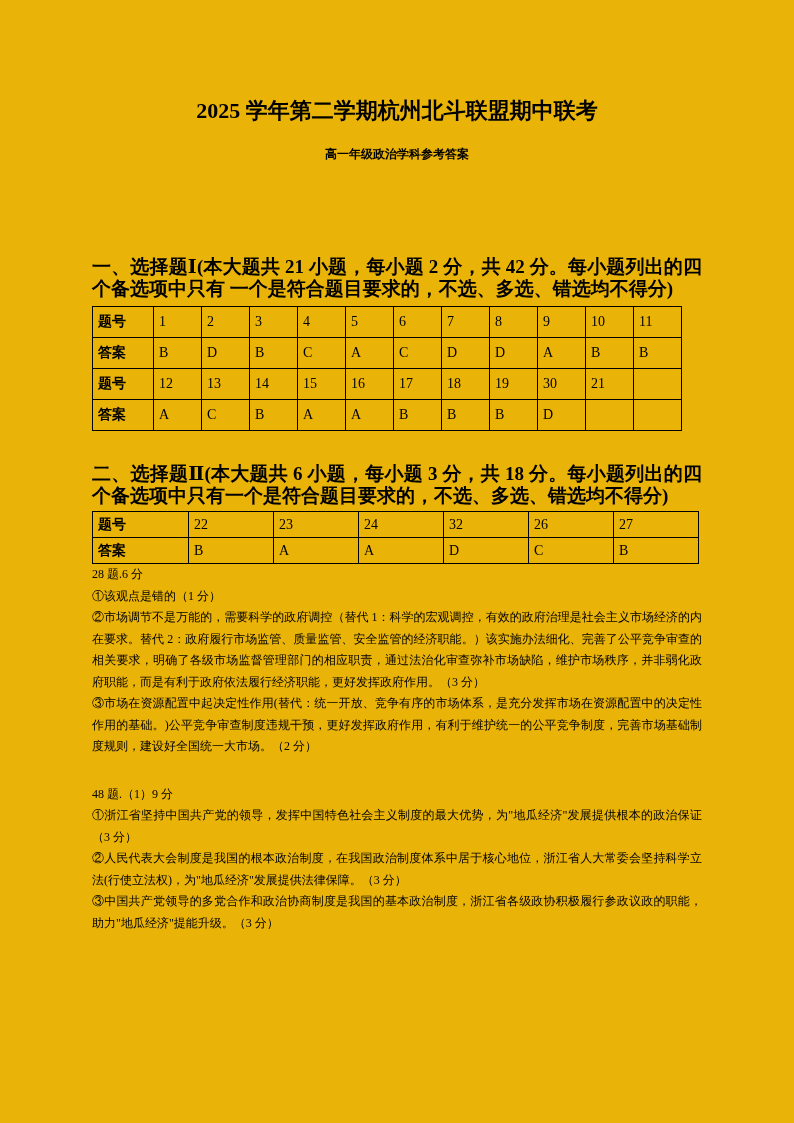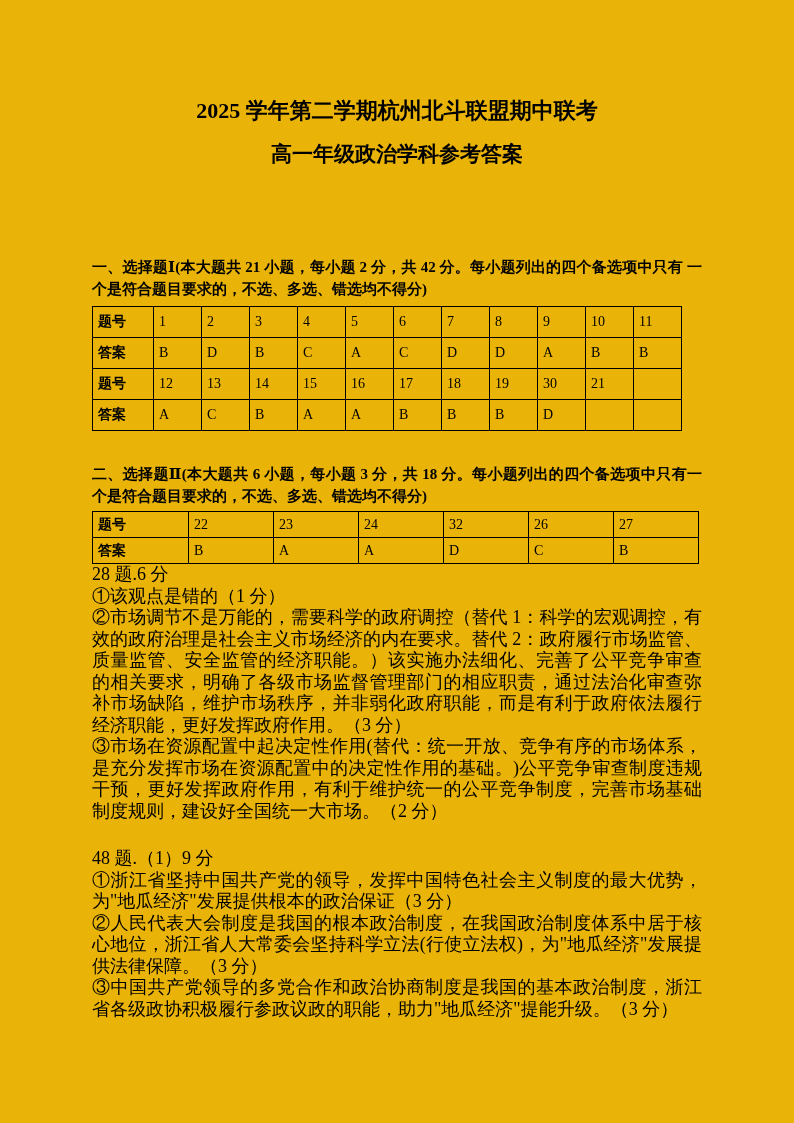--- a/index.html
+++ b/index.html
@@ -3,34 +3,34 @@
 <meta charset="utf-8">
 <style>
   html, body { margin: 0; padding: 0; background: #ffffff; }
   body { font-family: "Liberation Serif", "DejaVu Serif", serif; color: #000; }
   .page {
     width: 794px; height: 1123px; box-sizing: border-box;
     padding: 96px 92px 0 92px; overflow: hidden; background: #eab308;
     position: relative;
   }
   .title { font-size: 22px; font-weight: bold; text-align: center; line-height: 30px; }
-  .subtitle { font-size: 21px; font-weight: bold; text-align: center; line-height: 24px; margin-top: 16px; }
-  .heading { font-size: 15px; font-weight: bold; line-height: 22px; text-align: justify; }
+  .subtitle { font-size: 12px; font-weight: bold; text-align: center; line-height: 24px; margin-top: 16px; }
+  .heading { font-size: 19px; font-weight: bold; line-height: 22px; text-align: justify; }
   .h1x { margin-top: 90px; }
   .h2x { margin-top: 32px; }
   .h3x { margin-top: 32px; }
   table { border-collapse: collapse; table-layout: fixed; }
   td { border: 1px solid #000; font-size: 14px; padding: 1px 5px; vertical-align: middle; text-align: left; }
   .t1 { width: 590px; margin-top: 6px; }
   .t1 td { height: 28px; }
   .t1 td.lbl { width: 50px; font-weight: bold; }
   .t2 { width: 607px; margin-top: 4px; }
   .t2 td { height: 23px; }
   .t2 td.lbl { width: 85px; font-weight: bold; }
-  p { margin: 0; font-size: 18px; line-height: 21.5px; text-align: justify; }
+  p { margin: 0; font-size: 12px; line-height: 21.5px; text-align: justify; }
   .q29 { margin-top: 26px; }
   .note { padding-left: 44px; }
 </style>
 </head>
 <body>
 
 <div class="page">
 
   <div class="title">2025 学年第二学期杭州北斗联盟期中联考</div>
   <div class="subtitle">高一年级政治学科参考答案</div>

